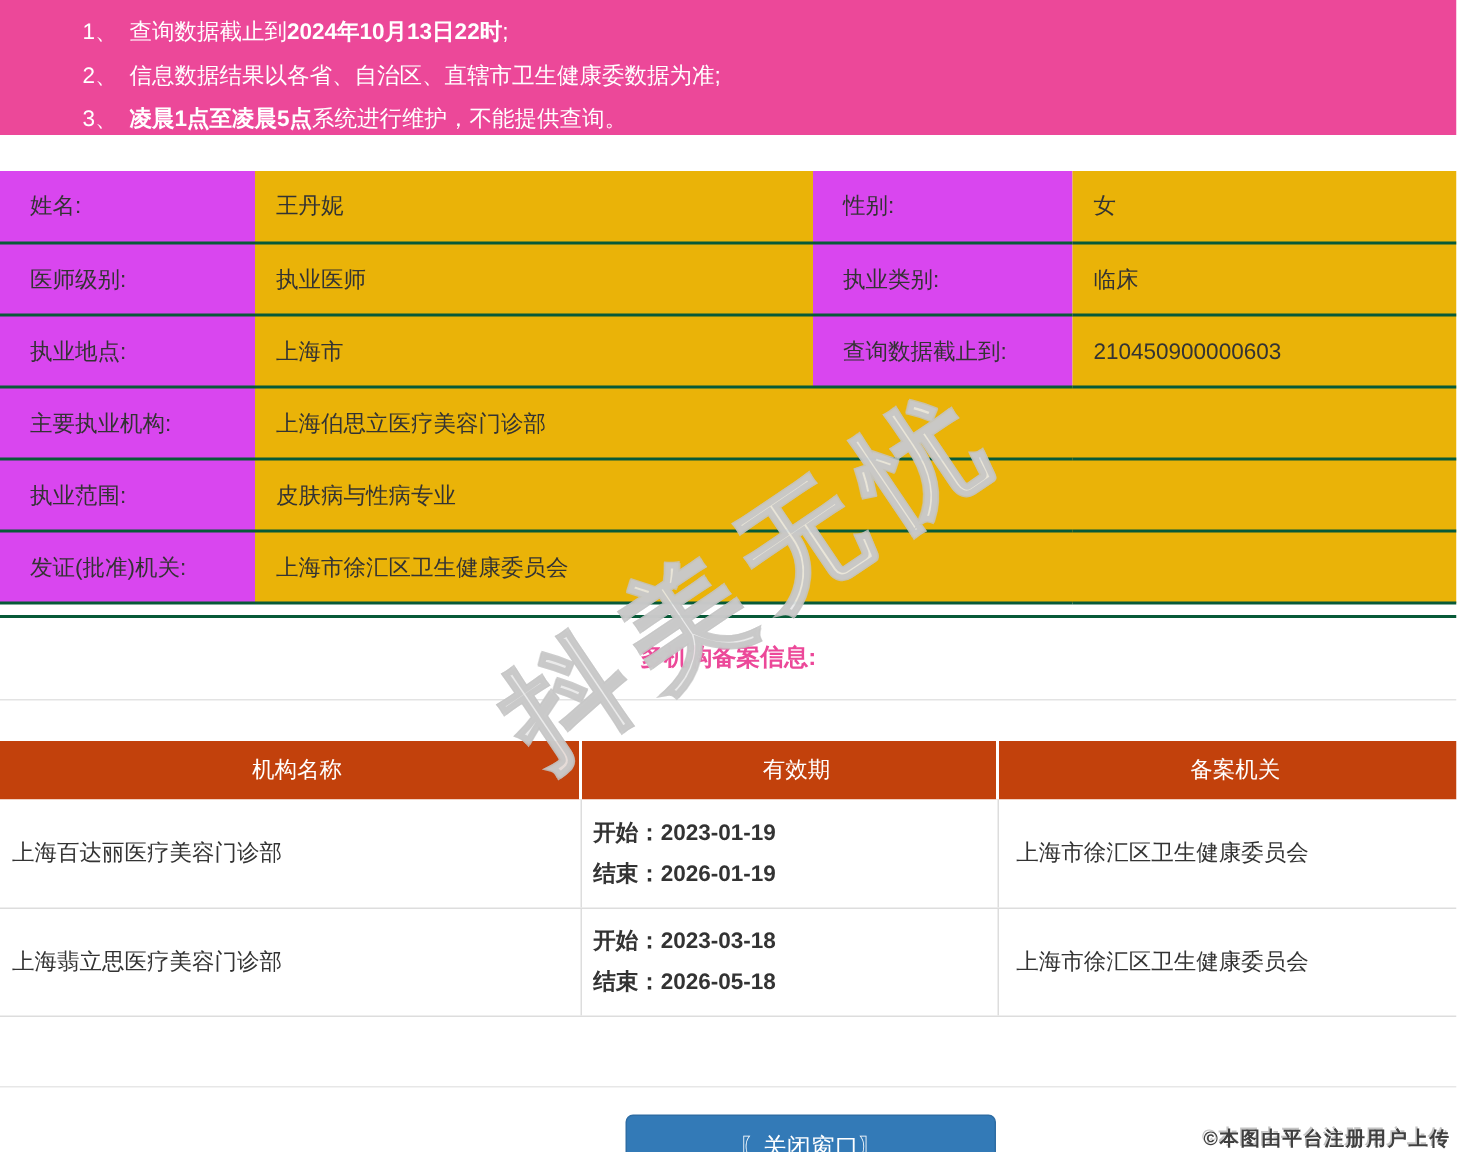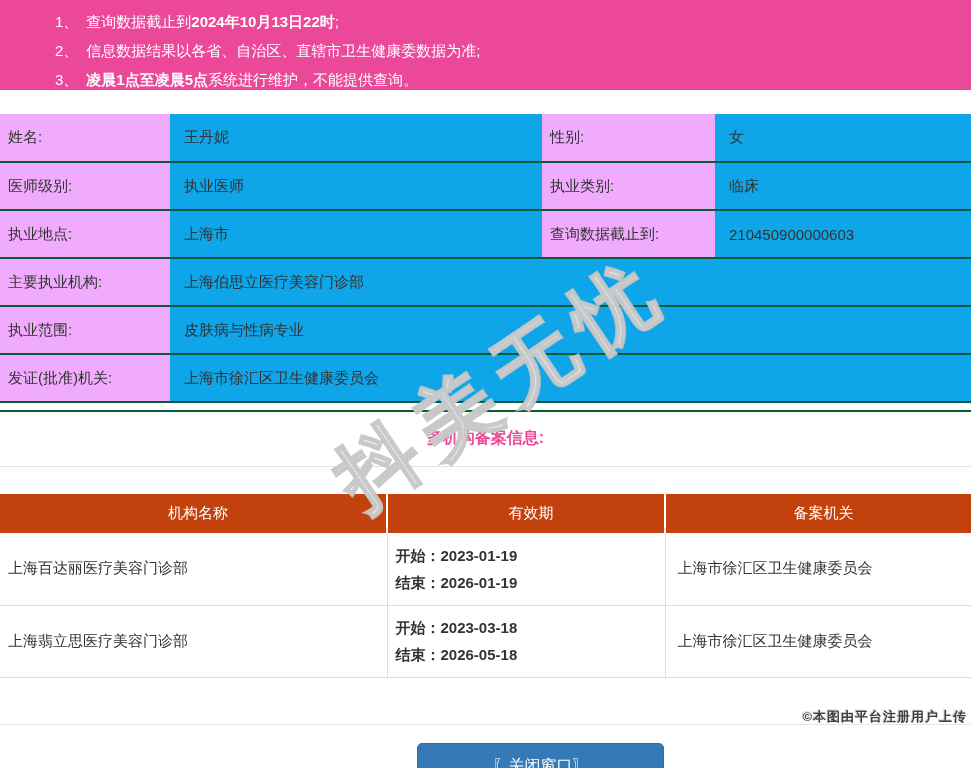--- a/index.html
+++ b/index.html
@@ -14,22 +14,22 @@
     width: 100%; height: 90px; background: #ec4899;
     color: #fff; font-size: 15px; padding: 7px 0 0 55px;
   }
   .notice .line { line-height: 29px; white-space: nowrap; }
   .notice .num { margin-right: 8px; }
   .notice b { font-weight: bold; }
   
   table { border-collapse: collapse; width: 971px; table-layout: fixed; }
   .info-table { margin-top: 24px; }
   .info-table td { height: 48px; font-size: 15px; border-bottom: 2px solid #075a38; vertical-align: middle; }
-  .info-table td.lbl { background: #f0abfc; padding-left: 8px; }
-  .info-table td.val { background: #0ea5e9; padding-left: 14px; }
+  .info-table td.lbl { background: #d946ef; padding-left: 20px; }
+  .info-table td.val { background: #eab308; padding-left: 14px; }
   
   .section-hd {
     margin-top: 7px; border-top: 2px solid #075a38; border-bottom: 1px solid #e3e3e3;
     text-align: center; font-weight: bold; font-size: 16px; color: #ec4899;
     padding: 16px 0 17px 0;
   }
   
   .filing-table { margin-top: 27px; }
   .filing-table th {
     background: #c2410c; color: #fff; font-weight: normal; font-size: 15px;
@@ -45,21 +45,21 @@
   .filing-table td.auth { padding-left: 12px; }
   
   .footer-rule { margin-top: 46px; border-top: 1px solid #e7e7e7; width: 100%; }
   .close-btn {
     display: block; margin: 18px 0 0 417px; width: 247px; height: 45px;
     background: #337ab7; border: 1px solid #2e6da4; border-radius: 5px;
     color: #fff; font-size: 16px; text-align: center; line-height: 43px;
     cursor: pointer; font-family: inherit;
   }
   .copyright {
-    position: absolute; right: 4px; top: 708px;
+    position: absolute; right: 4px; top: 750px;
     font-size: 13px; font-weight: bold; letter-spacing: 1px; color: #3f3f3f;
     text-shadow: 1px 1px 0 rgba(255,255,255,0.9), -1px -1px 0 rgba(150,150,150,0.55);
   }
   
   .watermark {
     position: absolute; left: 310px; top: 325px; width: 400px; height: 100px;
     transform: rotate(-34deg); transform-origin: center center;
     font-size: 80px; font-weight: bold; letter-spacing: 14px; white-space: nowrap;
     color: rgba(255,255,255,0.55);
     -webkit-text-stroke: 2px rgba(195,195,195,0.85);

